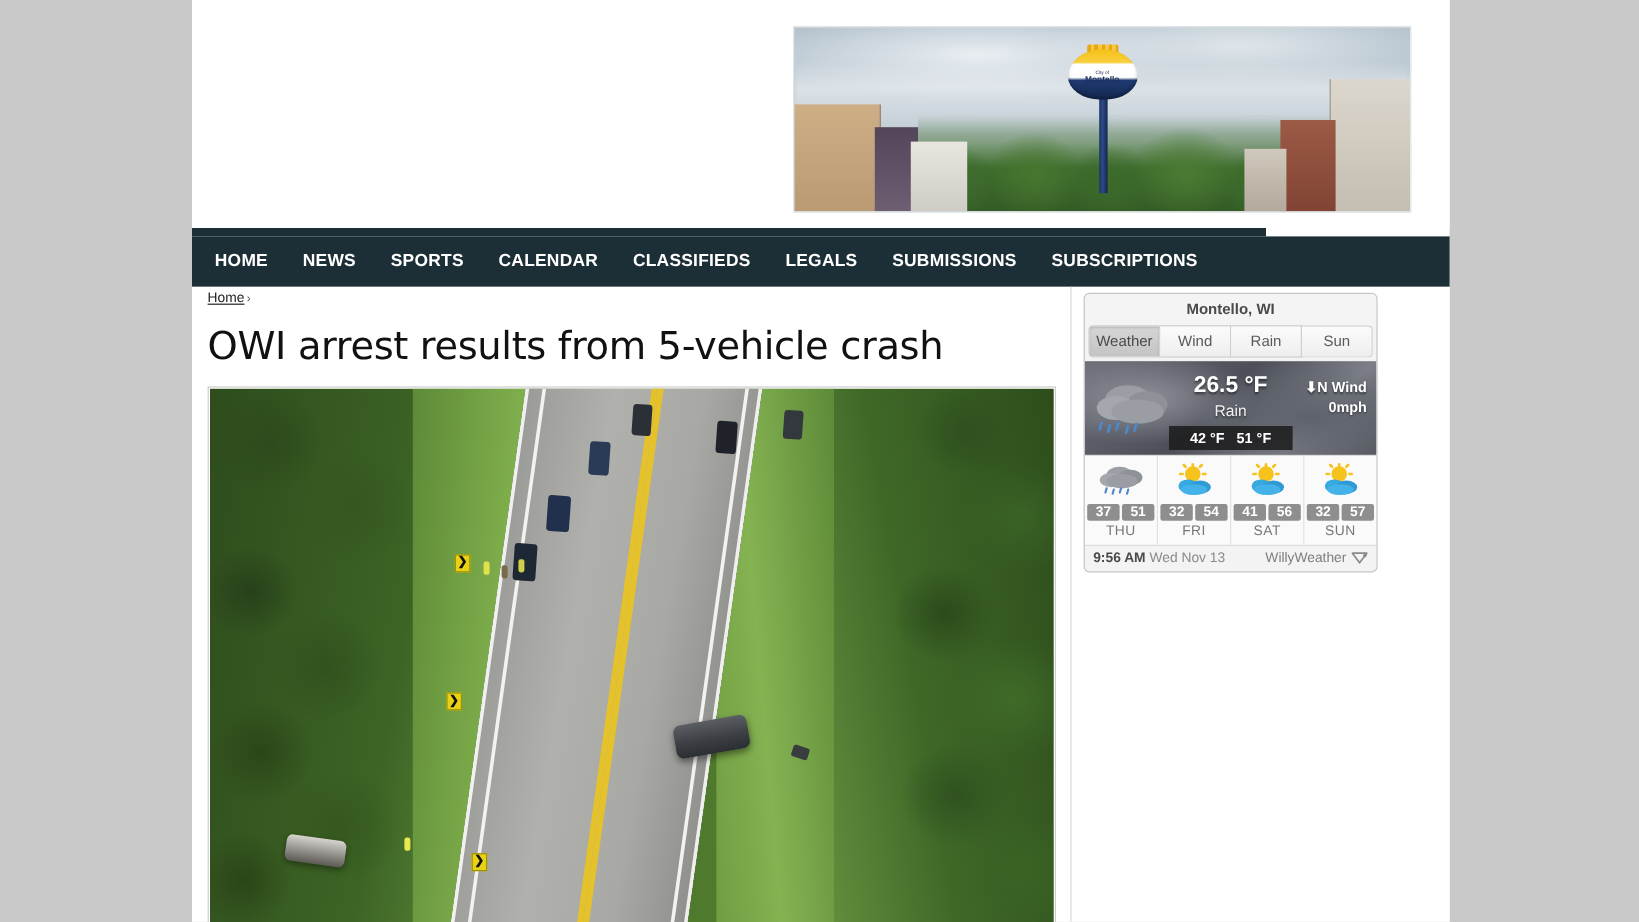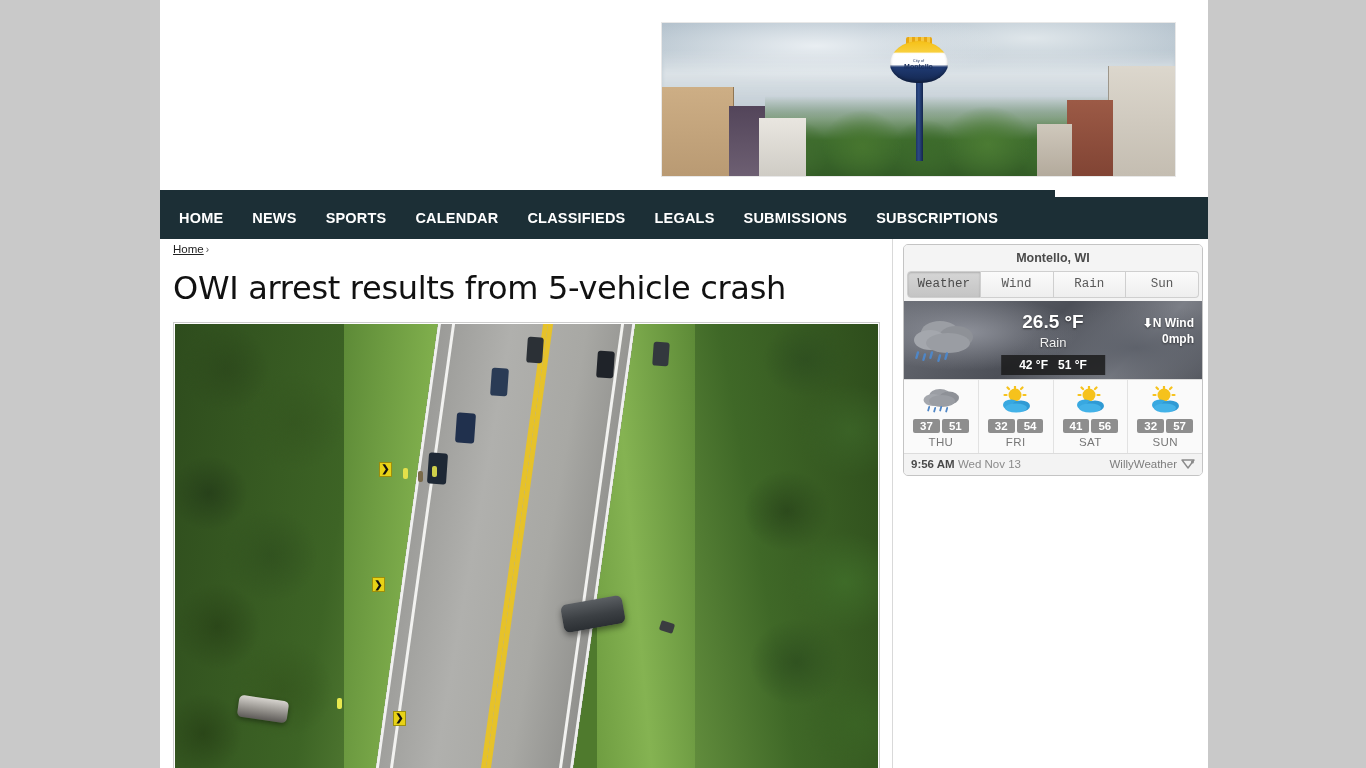--- a/index.html
+++ b/index.html
@@ -263,37 +263,37 @@
   .w3 { left:36.5%; top:32%;  background:#cfcf4a; }
   .w4 { left:23%;   top:84%;  background:#e8e84f; }
 
   
   .col-side {
     position: absolute; left: 734px; top: 0;
     width: 314px; height: 529px;
     padding: 5px 8px 0 9px;
   }
   .weather-widget {
-    width: 300px;
+    width: 245px;
     border: 1px solid #c4c4c4;
     border-radius: 5px;
     background: #f3f3f3;
     overflow: hidden;
     font-size: 12px;
     color: #444;
   }
   .ww-loc {
     text-align: center;
     padding: 6px 0 6px;
     font-size: 12.5px;
     font-weight: bold;
     color: #4a4a4a;
     background: #f4f4f4;
   }
-  .ww-tabs { display: flex; padding: 0 3px 3px; font-family: Liberation Mono, monospace; }
+  .ww-tabs { display: flex; padding: 0 3px 3px; }
   .ww-tab {
     flex: 1;
     text-align: center;
     padding: 5px 0 6px;
     font-size: 12.5px;
     color: #5a5a5a;
     background: linear-gradient(#fbfbfb,#eeeeee);
     border: 1px solid #cfcfcf;
     border-left: none;
     cursor: pointer;

